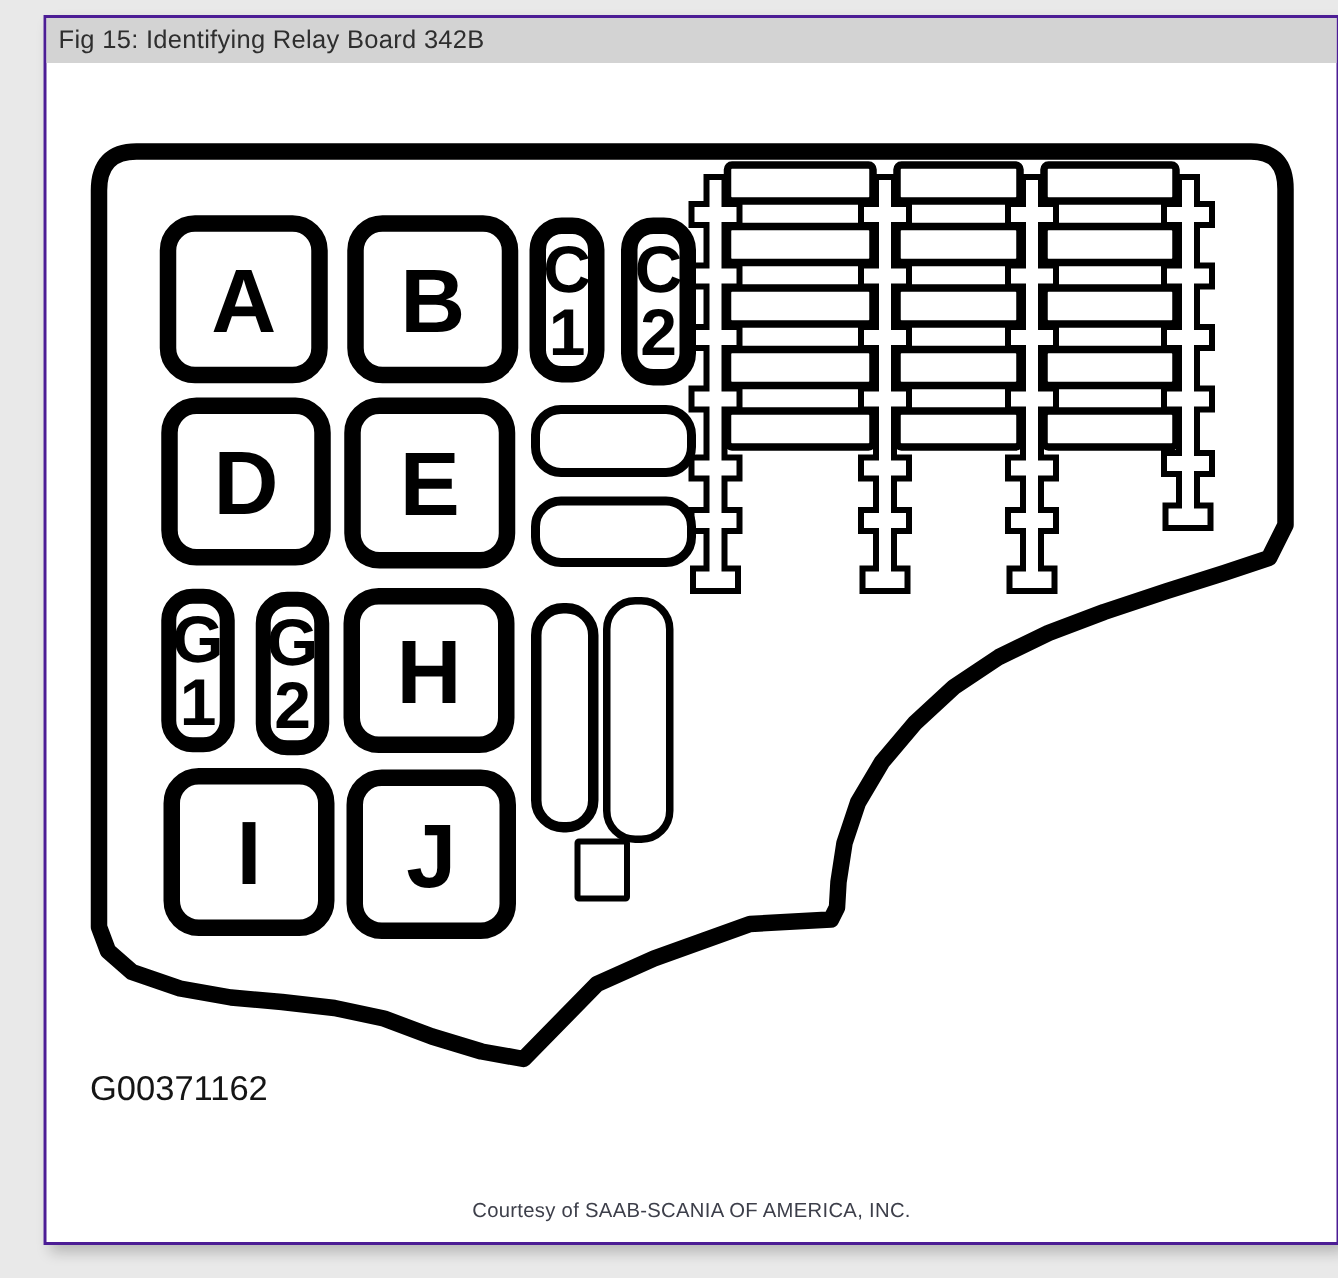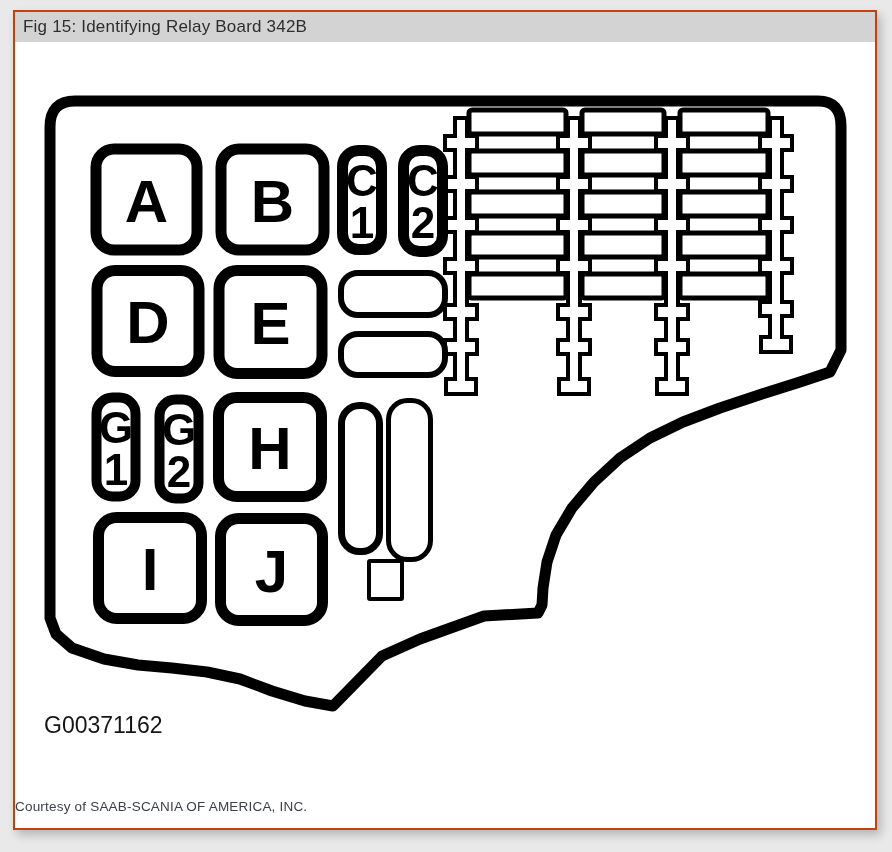--- a/index.html
+++ b/index.html
@@ -3,24 +3,24 @@
 <meta charset="utf-8">
 <style>
   html,body{margin:0;padding:0;}
   body{
     width:892px;height:852px;
     background:#e9e9e9;
     font-family:"Liberation Sans",sans-serif;
     position:relative;overflow:hidden;
   }
   .frame{
-    position:absolute;left:13px;top:10px;
+    position:absolute;left:29px;top:10px;
     width:860px;height:816px;
     background:#ffffff;
-    border:2px solid #c2410c;
+    border:2px solid #4c1d95;
     box-shadow:4px 5px 9px rgba(0,0,0,0.22);
   }
   .titlebar{
     position:absolute;left:0;top:0;right:0;height:30px;
     background:#d3d3d3;
     display:flex;align-items:center;
     padding-left:8px;box-sizing:border-box;
   }
   .titlebar span{
     font-size:17px;color:#2e2e2e;letter-spacing:0.2px;
@@ -31,21 +31,21 @@
   .fuse{fill:#ffffff;stroke:#000;stroke-width:5;}
   .relay{fill:#ffffff;stroke:#000;}
   .slot{fill:#ffffff;stroke:#000;}
   .big-label{font-family:"Liberation Sans",sans-serif;font-weight:bold;font-size:60px;fill:#000;
     text-anchor:middle;dominant-baseline:central;}
   .small-label{font-family:"Liberation Sans",sans-serif;font-weight:bold;font-size:44px;fill:#000;
     text-anchor:middle;dominant-baseline:central;}
   .figcode{font-family:"Liberation Sans",sans-serif;font-size:23px;fill:#151515;}
   .footer{
     position:absolute;left:0;right:0;top:787px;
-    font-size:13.5px;color:#3d3f4a;letter-spacing:0.2px;
+    text-align:center;font-size:13.5px;color:#3d3f4a;letter-spacing:0.2px;
   }
 </style>
 </head>
 <body>
 
 <div class="frame">
 
   <div class="titlebar">
     <span>Fig 15: Identifying Relay Board 342B</span>
   </div>

